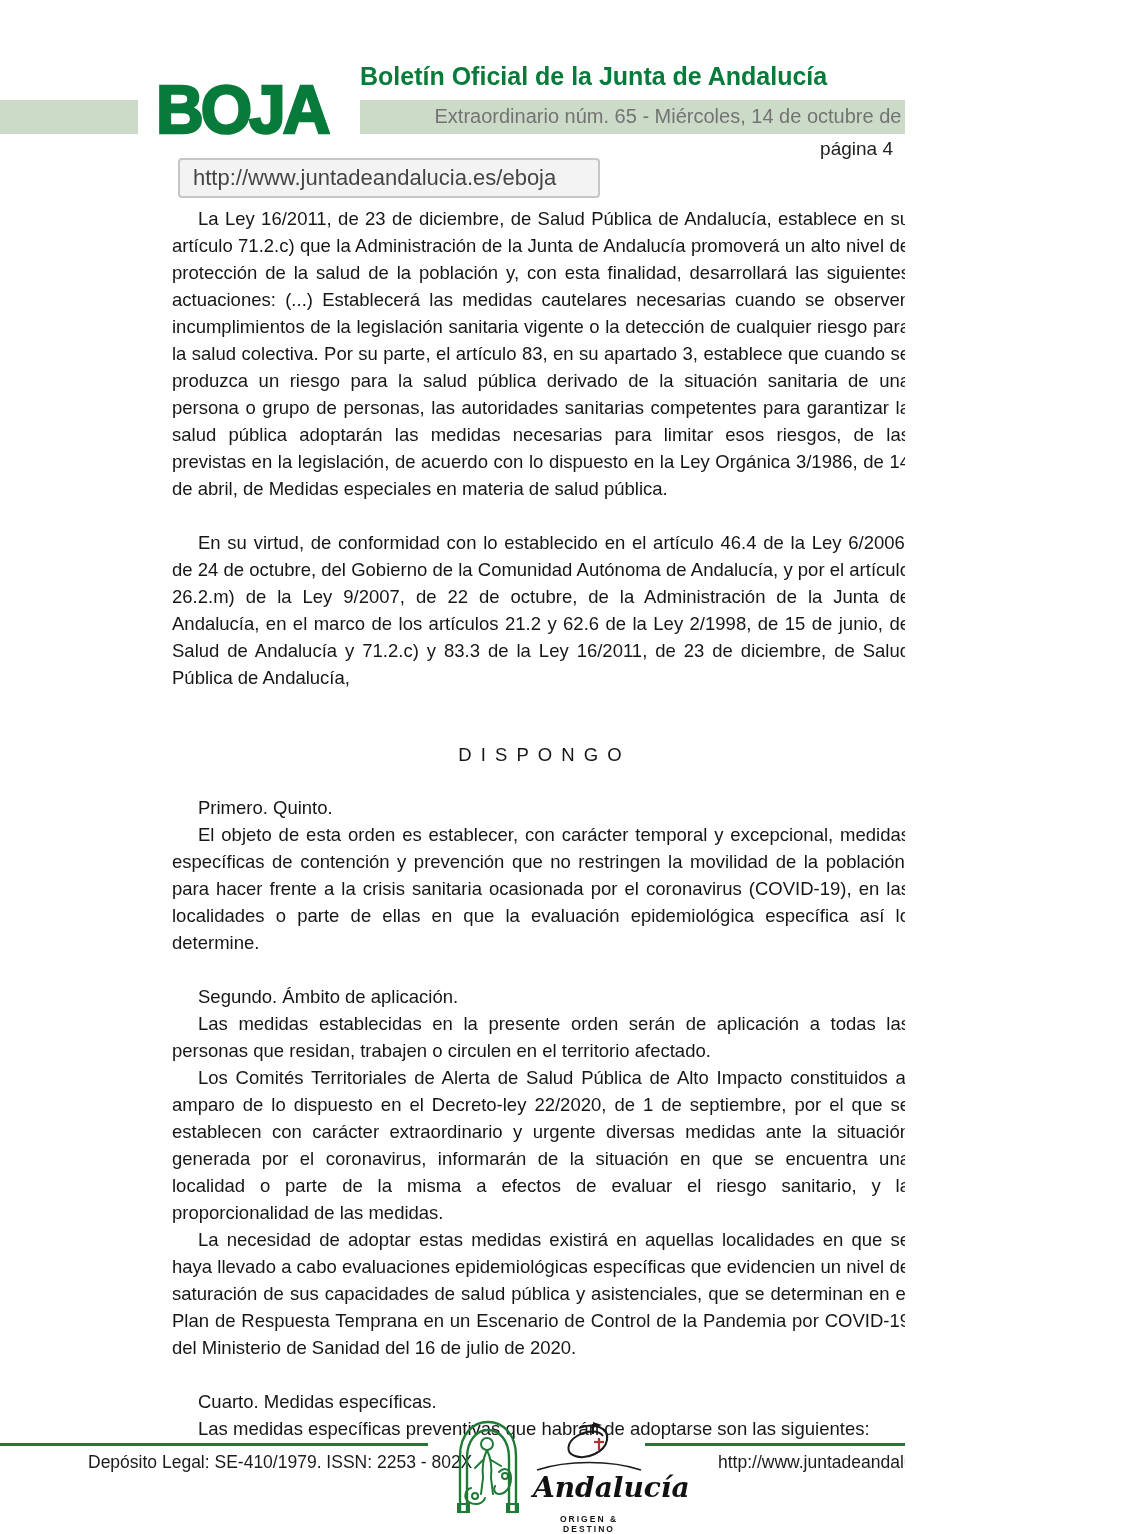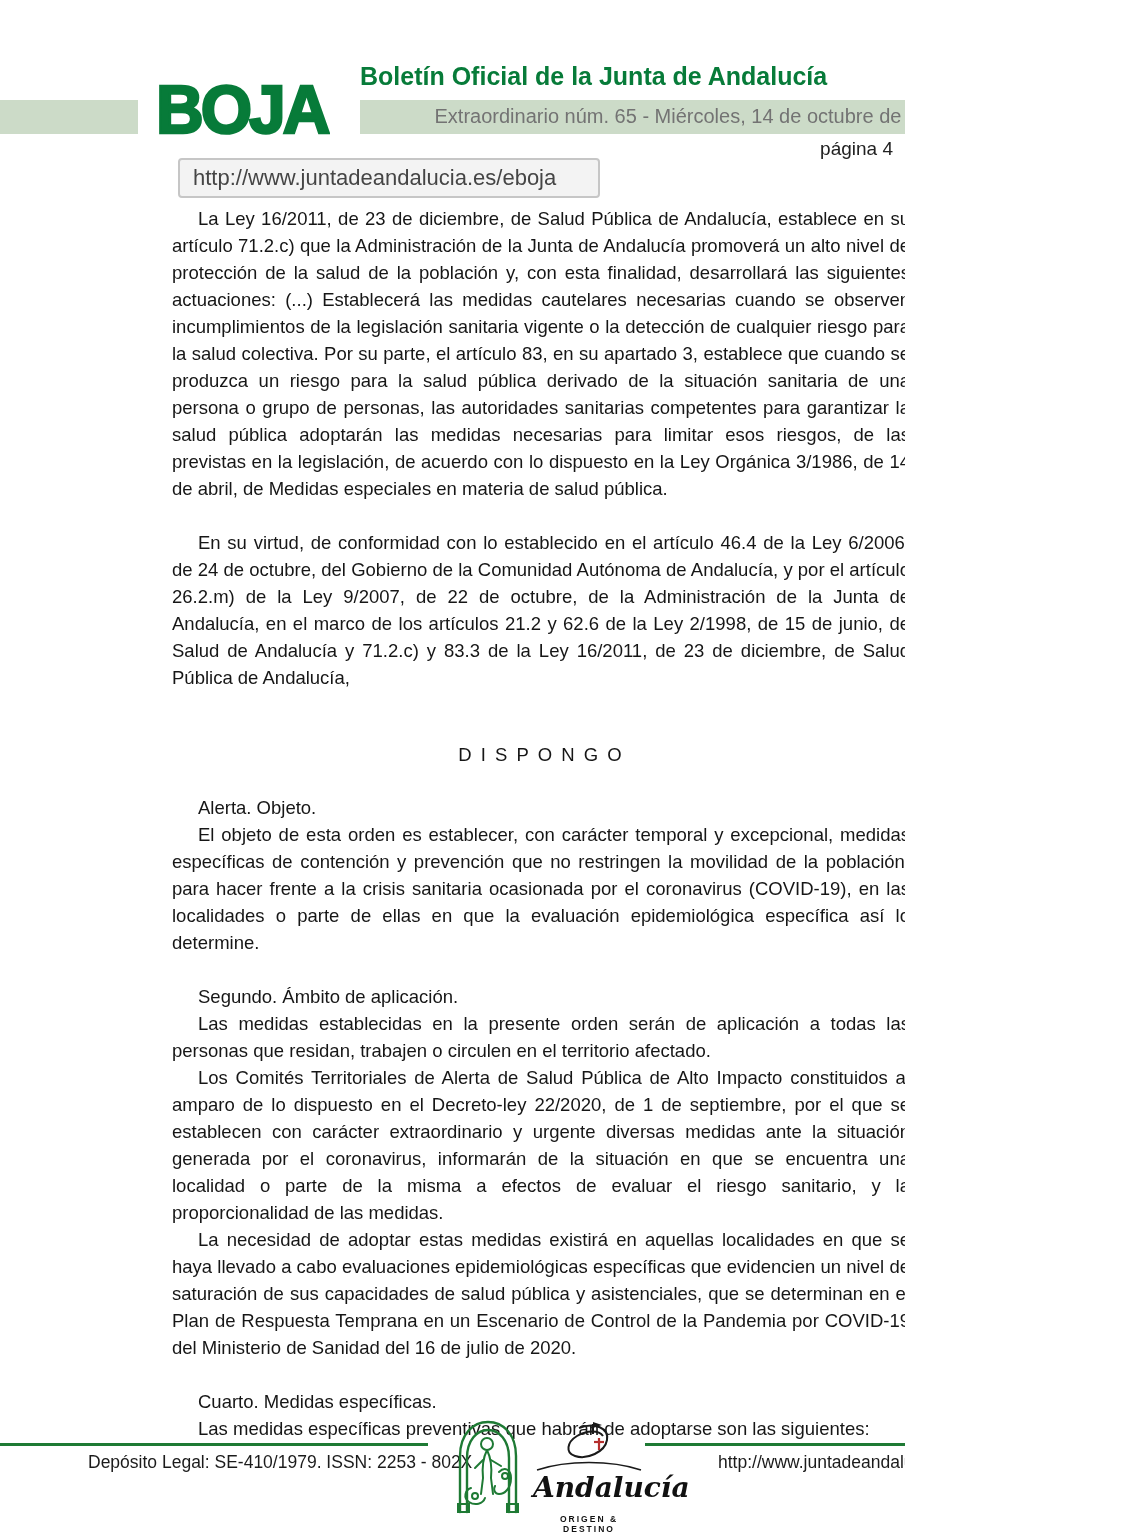--- a/index.html
+++ b/index.html
@@ -57,21 +57,21 @@
   <div class="boja">BOJA</div>
   <div class="hdr-title">Boletín Oficial de la Junta de Andalucía</div>
   <div class="hdr-issue">Extraordinario núm. 65 - Miércoles, 14 de octubre de 2020</div>
   <div class="hdr-page">página 4</div>
   <div class="urlbox">http://www.juntadeandalucia.es/eboja</div>
 
   <div class="doc">
     <p class="para indent">La Ley 16/2011, de 23 de diciembre, de Salud Pública de Andalucía, establece en su artículo 71.2.c) que la Administración de la Junta de Andalucía promoverá un alto nivel de protección de la salud de la población y, con esta finalidad, desarrollará las siguientes actuaciones: (...) Establecerá las medidas cautelares necesarias cuando se observen incumplimientos de la legislación sanitaria vigente o la detección de cualquier riesgo para la salud colectiva. Por su parte, el artículo 83, en su apartado 3, establece que cuando se produzca un riesgo para la salud pública derivado de la situación sanitaria de una persona o grupo de personas, las autoridades sanitarias competentes para garantizar la salud pública adoptarán las medidas necesarias para limitar esos riesgos, de las previstas en la legislación, de acuerdo con lo dispuesto en la Ley Orgánica 3/1986, de 14 de abril, de Medidas especiales en materia de salud pública.</p>
     <p class="para indent gap">En su virtud, de conformidad con lo establecido en el artículo 46.4 de la Ley 6/2006, de 24 de octubre, del Gobierno de la Comunidad Autónoma de Andalucía, y por el artículo 26.2.m) de la Ley 9/2007, de 22 de octubre, de la Administración de la Junta de Andalucía, en el marco de los artículos 21.2 y 62.6 de la Ley 2/1998, de 15 de junio, de Salud de Andalucía y 71.2.c) y 83.3 de la Ley 16/2011, de 23 de diciembre, de Salud Pública de Andalucía,</p>
     <p class="heading">D I S P O N G O</p>
-    <p class="para indent">Alerta. Objeto.</p>
+    <p class="para indent">Primero. Quinto.</p>
     <p class="para indent">El objeto de esta orden es establecer, con carácter temporal y excepcional, medidas específicas de contención y prevención que no restringen la movilidad de la población, para hacer frente a la crisis sanitaria ocasionada por el coronavirus (COVID-19), en las localidades o parte de ellas en que la evaluación epidemiológica específica así lo determine.</p>
     <p class="para indent gap">Segundo. Ámbito de aplicación.</p>
     <p class="para indent">Las medidas establecidas en la presente orden serán de aplicación a todas las personas que residan, trabajen o circulen en el territorio afectado.</p>
     <p class="para indent">Los Comités Territoriales de Alerta de Salud Pública de Alto Impacto constituidos al amparo de lo dispuesto en el Decreto-ley 22/2020, de 1 de septiembre, por el que se establecen con carácter extraordinario y urgente diversas medidas ante la situación generada por el coronavirus, informarán de la situación en que se encuentra una localidad o parte de la misma a efectos de evaluar el riesgo sanitario, y la proporcionalidad de las medidas.</p>
     <p class="para indent">La necesidad de adoptar estas medidas existirá en aquellas localidades en que se haya llevado a cabo evaluaciones epidemiológicas específicas que evidencien un nivel de saturación de sus capacidades de salud pública y asistenciales, que se determinan en el Plan de Respuesta Temprana en un Escenario de Control de la Pandemia por COVID-19 del Ministerio de Sanidad del 16 de julio de 2020.</p>
     <p class="para indent gap">Cuarto. Medidas específicas.</p>
     <p class="para indent">Las medidas específicas preventivas que habrán de adoptarse son las siguientes:</p>
 
   </div>
 

